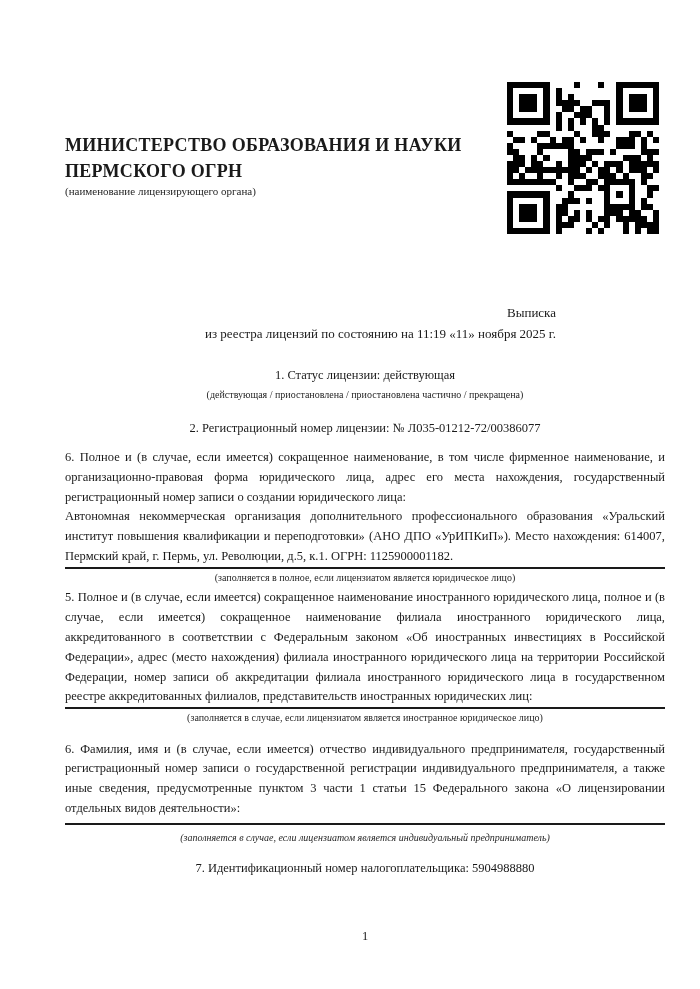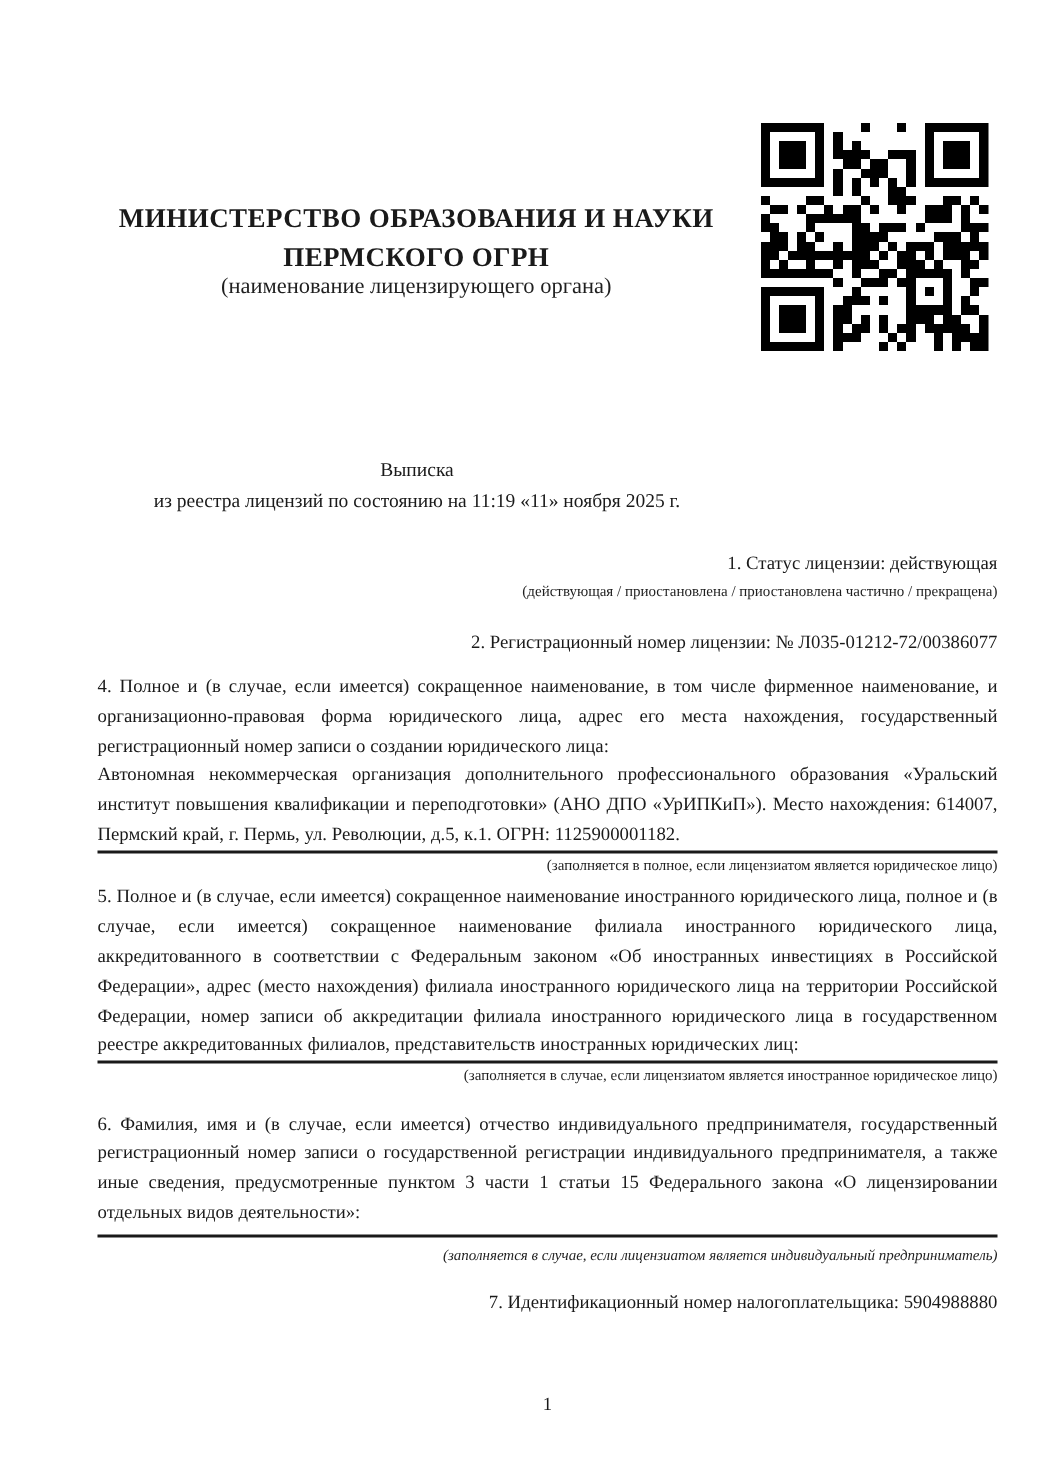--- a/index.html
+++ b/index.html
@@ -10,44 +10,44 @@
     color:#1a1a1a;
     font-family:"Liberation Serif","DejaVu Serif",serif;
     overflow:hidden;
   }
   
   .qr{position:absolute;left:507px;top:82px;width:152px;height:152px;}
   .qr svg{display:block;width:152px;height:152px;}
   
   .letterhead{
     position:absolute;left:65px;top:132px;width:425px;
-    text-align:center;
+    text-align:left;
   }
   .ministry-line{
     font-size:18px;line-height:26px;font-weight:bold;
     letter-spacing:0.3px;white-space:nowrap;
   }
   .letterhead-caption{
-    font-size:15px;line-height:13px;margin-top:1px;color:#1f1f1f;
+    font-size:11px;line-height:13px;margin-top:1px;color:#1f1f1f;
   }
   
   .doc-title{
     position:absolute;left:0;top:302px;width:556px;
-    text-align:center;font-size:13px;line-height:21px;
+    text-align:right;font-size:13px;line-height:21px;
   }
   
   .content{
     position:absolute;left:65px;top:360px;width:600px;
     font-size:12.5px;line-height:19.8px;
   }
   .content p{margin:0;}
-  p.item{text-align:right;}
+  p.item{text-align:center;}
   p.just{text-align:justify;text-justify:inter-word;}
   p.note{
-    text-align:right;font-size:10px;line-height:13.5px;color:#1f1f1f;
+    text-align:center;font-size:10px;line-height:13.5px;color:#1f1f1f;
   }
   .fill-line{
     height:0;border:0;border-top:2px solid #1a1a1a;margin:0;
   }
   .mt2{margin-top:2px !important;}
   .mt4{margin-top:4px !important;}
   .mt6{margin-top:6px !important;font-style:italic;}
   .mt9{margin-top:9px !important;}
   .mt15{margin-top:15px !important;}
   .mt18{margin-top:18px !important;}
@@ -405,21 +405,21 @@
   </div>
 
   <main class="content">
 
     <p class="item m-item1">1. Статус лицензии: действующая</p>
     <p class="note mt2">(действующая / приостановлена / приостановлена частично / прекращена)</p>
 
     <p class="item mt18">2. Регистрационный номер лицензии: № Л035-01212-72/00386077</p>
 
 
-    <p class="item just mt9">4. Полное и (в случае, если имеется) сокращенное наименование, в том числе фирменное наименование, и организационно-правовая форма юридического лица, адрес его места нахождения, государственный регистрационный номер записи о создании юридического лица:</p>
+    <p class="item just mt9">6. Полное и (в случае, если имеется) сокращенное наименование, в том числе фирменное наименование, и организационно-правовая форма юридического лица, адрес его места нахождения, государственный регистрационный номер записи о создании юридического лица:</p>
     <p class="item just">Автономная некоммерческая организация дополнительного профессионального образования «Уральский институт повышения квалификации и переподготовки» (АНО ДПО «УрИПКиП»). Место нахождения: 614007, Пермский край, г. Пермь, ул. Революции, д.5, к.1. ОГРН: 1125900001182.</p>
     <div class="fill-line"></div>
     <p class="note mt2">(заполняется в полное, если лицензиатом является юридическое лицо)</p>
 
     <p class="item just mt4">5. Полное и (в случае, если имеется) сокращенное наименование иностранного юридического лица, полное и (в случае, если имеется) сокращенное наименование филиала иностранного юридического лица, аккредитованного в соответствии с Федеральным законом «Об иностранных инвестициях в Российской Федерации», адрес (место нахождения) филиала иностранного юридического лица на территории Российской Федерации, номер записи об аккредитации филиала иностранного юридического лица в государственном реестре аккредитованных филиалов, представительств иностранных юридических лиц:</p>
     <div class="fill-line"></div>
     <p class="note mt2">(заполняется в случае, если лицензиатом является иностранное юридическое лицо)</p>
 
     <p class="item just mt15">6. Фамилия, имя и (в случае, если имеется) отчество индивидуального предпринимателя, государственный регистрационный номер записи о государственной регистрации индивидуального предпринимателя, а также иные сведения, предусмотренные пунктом 3 части 1 статьи 15 Федерального закона «О лицензировании отдельных видов деятельности»:</p>
     <div class="fill-line mt4"></div>

